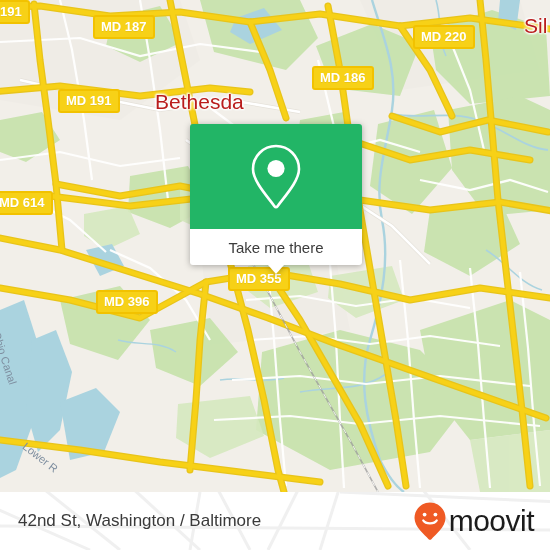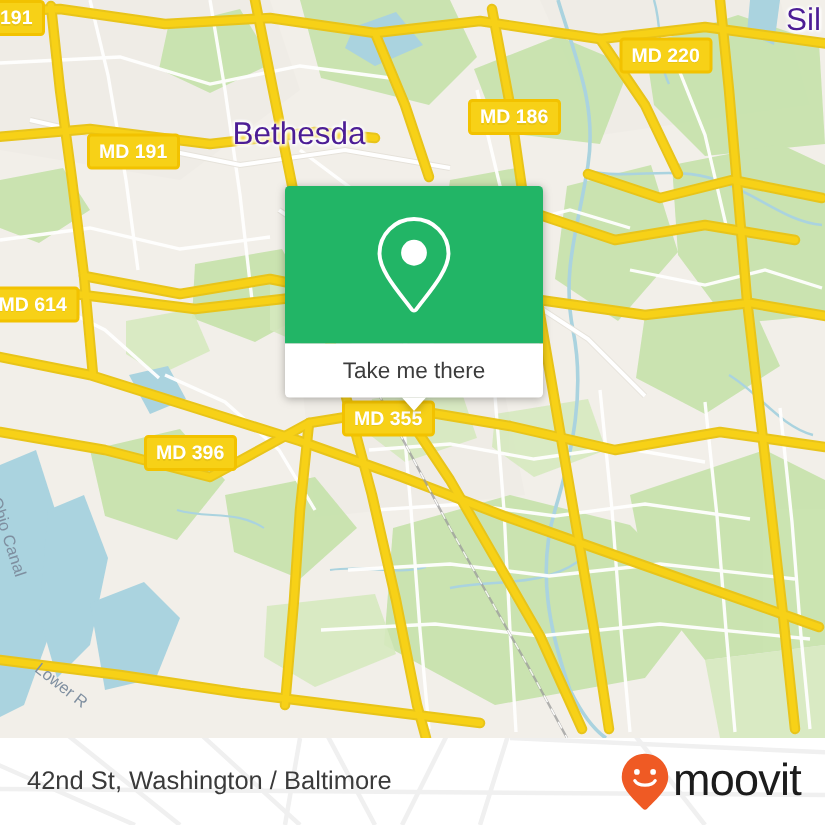--- a/index.html
+++ b/index.html
@@ -51,23 +51,24 @@
 
   
   .lbl {
     position: absolute;
     z-index: 18;
     white-space: nowrap;
     pointer-events: none;
   }
   .lbl-city {
     font-size: 21px;
-    color: #4c1d95;
+    color: #b91c1c;
     font-family: "Liberation Sans", sans-serif;
     text-shadow: 0 0 3px #fff, 0 0 3px #fff, 0 0 3px #fff, 1px 1px 2px #fff, -1px -1px 2px #fff;
+    margin-top: 12px;
   }
   .lbl-water {
     font-size: 11px;
     color: #7f8fa0;
     font-family: "Liberation Sans", sans-serif;
   }
 
   
   .shield {
     position: absolute;
@@ -325,20 +326,21 @@
 
     <div class="lbl lbl-city" style="left:155px; top:78px;">Bethesda</div>
 
     <div class="lbl lbl-city" style="left:524px; top:2px;">Sil</div>
 
     <div class="lbl lbl-water" style="left:2px; top:330px; transform:rotate(72deg); transform-origin:0 0;">Ohio Canal</div>
 
     <div class="lbl lbl-water" style="left:28px; top:440px; transform:rotate(38deg); transform-origin:0 0;">Lower R</div>
 
     <div class="shield" style="left:-8px; top:0px;">191</div>
+    <div class="shield" style="left:93px; top:15px;">MD 187</div>
     <div class="shield" style="left:413px; top:25px;">MD 220</div>
     <div class="shield" style="left:58px; top:89px;">MD 191</div>
     <div class="shield" style="left:312px; top:66px;">MD 186</div>
     <div class="shield" style="left:-9px; top:191px;">MD 614</div>
     <div class="shield" style="left:96px; top:290px;">MD 396</div>
     <div class="shield" style="left:228px; top:267px;">MD 355</div>
 
   </div>
 
   <div id="popup">

